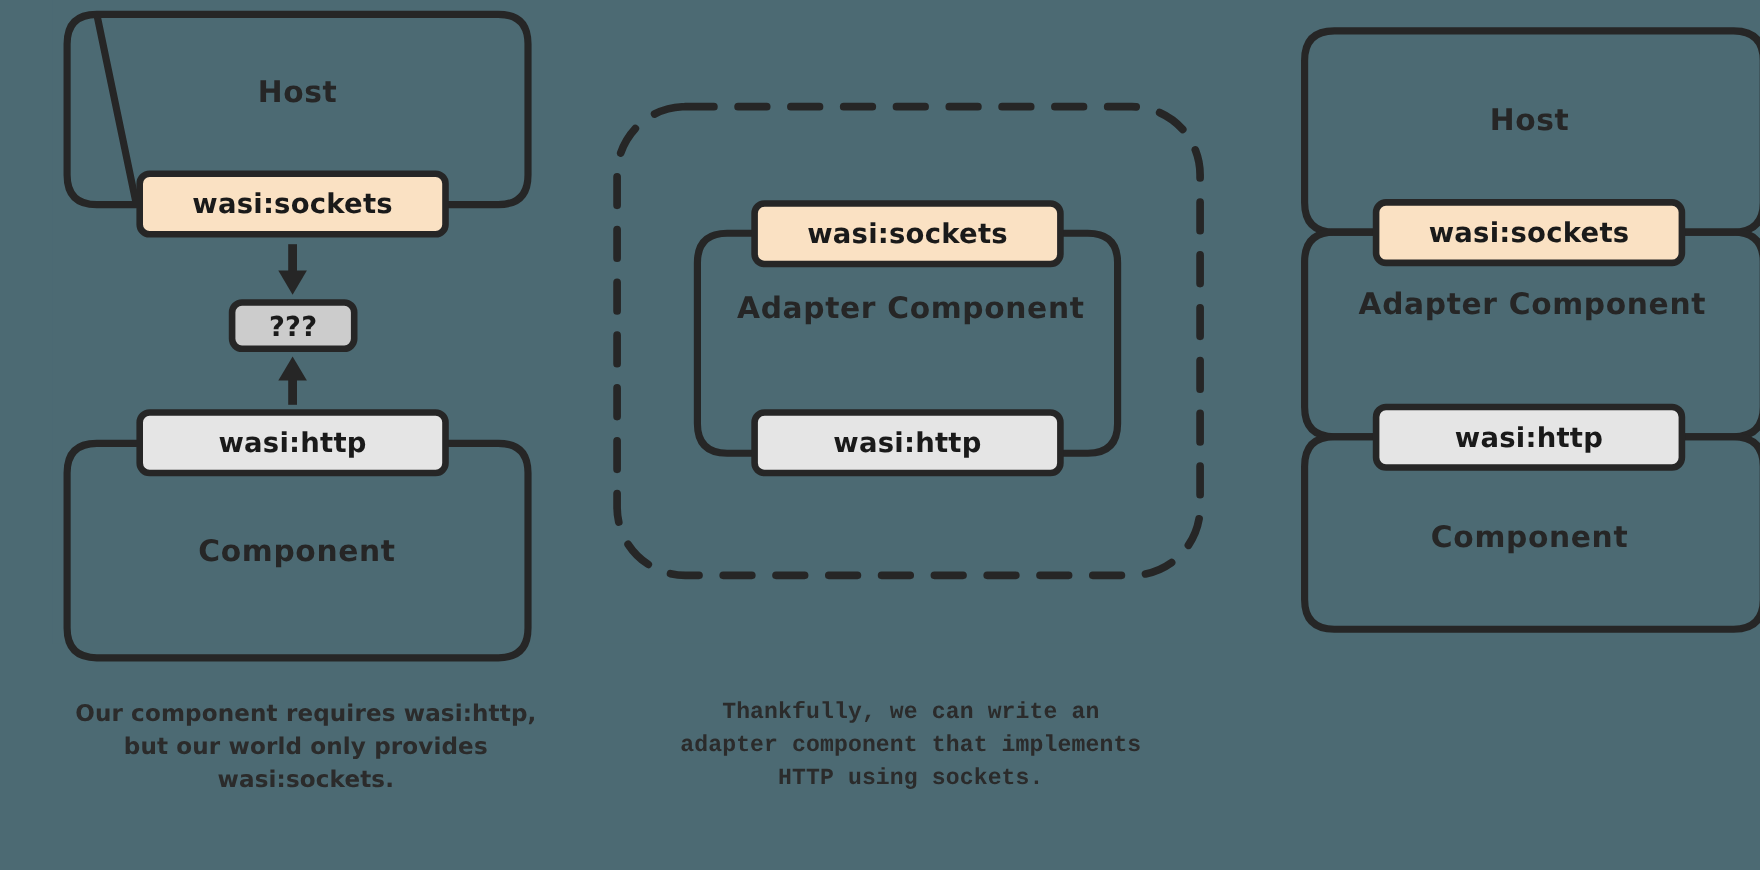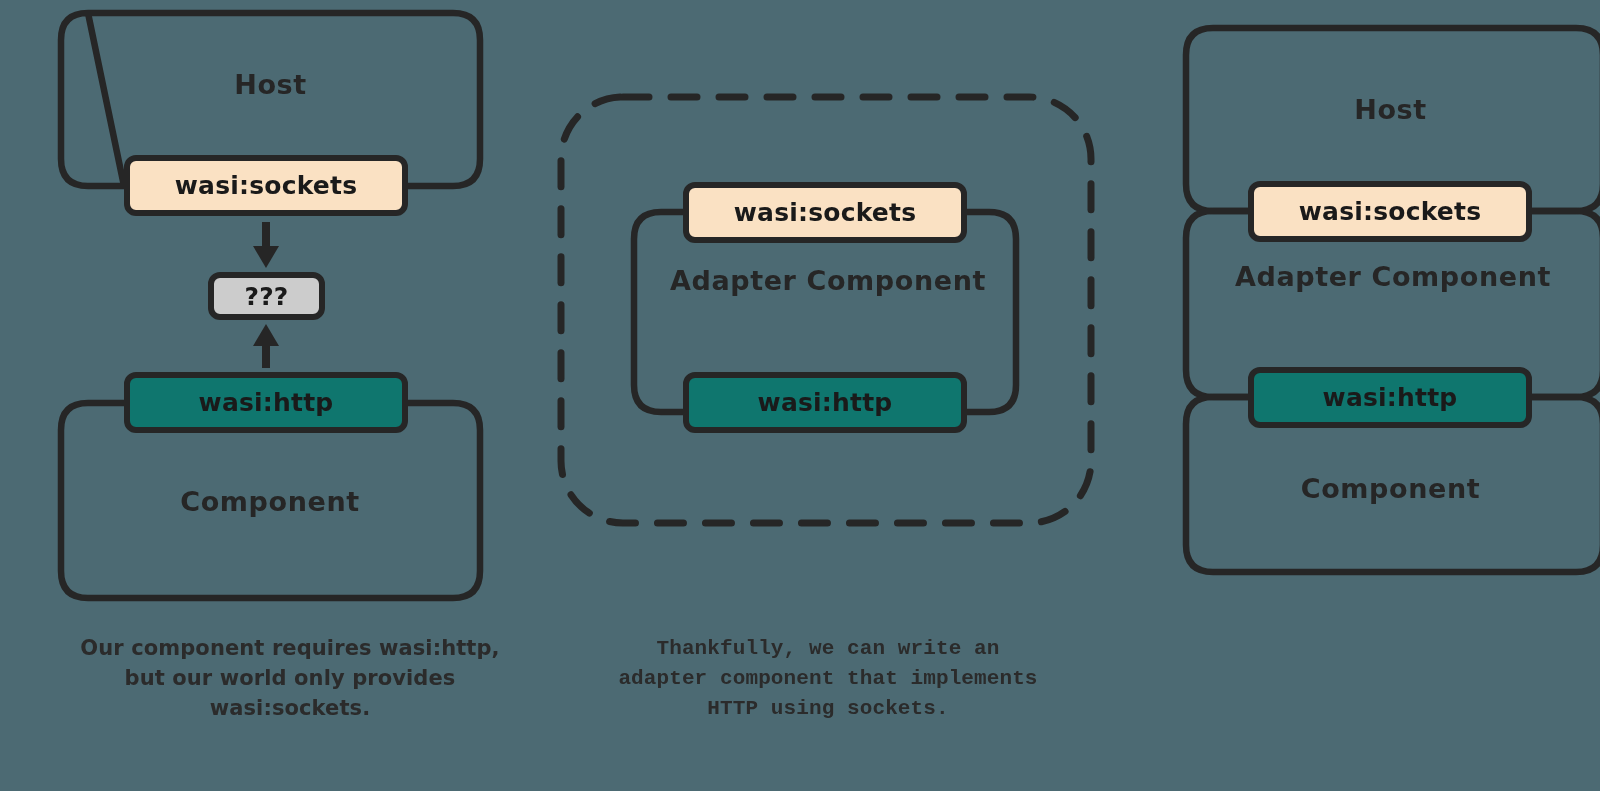--- a/index.html
+++ b/index.html
@@ -45,21 +45,21 @@
     display: flex;
     align-items: center;
     justify-content: center;
     color: #1a1a1a;
     font-weight: 700;
     letter-spacing: 0.2px;
     white-space: nowrap;
     z-index: 5;
   }
   .chip-sockets { background: #fae1c3; }
-  .chip-http    { background: #0f766e; }
+  .chip-http    { background: #e5e5e5; }
   .chip-unknown { background: #cccccc; }
 
   
   .box-label {
     position: absolute;
     text-align: center;
     color: #262626;
     font-weight: 800;
     letter-spacing: 0.6px;
     line-height: 1.12;
@@ -77,21 +77,21 @@
     line-height: 1.42;
     letter-spacing: 0.1px;
   }
 
   
   #p1-chip-sockets { left: 76px;  top: 155px; width: 284px; height: 61px; font-size: 25px; }
   #p1-chip-unknown { left: 160px; top: 272px; width: 117px; height: 48px; font-size: 25px; }
   #p1-chip-http    { left: 76px;  top: 372px; width: 284px; height: 61px; font-size: 25px; }
   #p1-label-host      { left: 10px; top: 70px;  width: 425px; font-size: 27px; }
   #p1-label-component { left: 12px; top: 487px; width: 420px; font-size: 27px; }
-  #p1-caption { left: 32px; top: 634px; width: 420px; }
+  #p1-caption { left: 20px; top: 634px; width: 420px; }
 
   
   #p2-chip-sockets { left: 165px; top: 182px; width: 284px; height: 61px; font-size: 25px; }
   #p2-chip-http    { left: 165px; top: 372px; width: 284px; height: 61px; font-size: 25px; }
   #p2-label-adapter { left: 115px; top: 266px; width: 390px; font-size: 27px; }
   #p2-caption { left: 100px; top: 634px; width: 420px; font-family: Liberation Mono, monospace; }
 
   
   #p3-chip-sockets { left: 110px; top: 181px; width: 284px; height: 61px; font-size: 25px; }
   #p3-chip-http    { left: 110px; top: 367px; width: 284px; height: 61px; font-size: 25px; }

